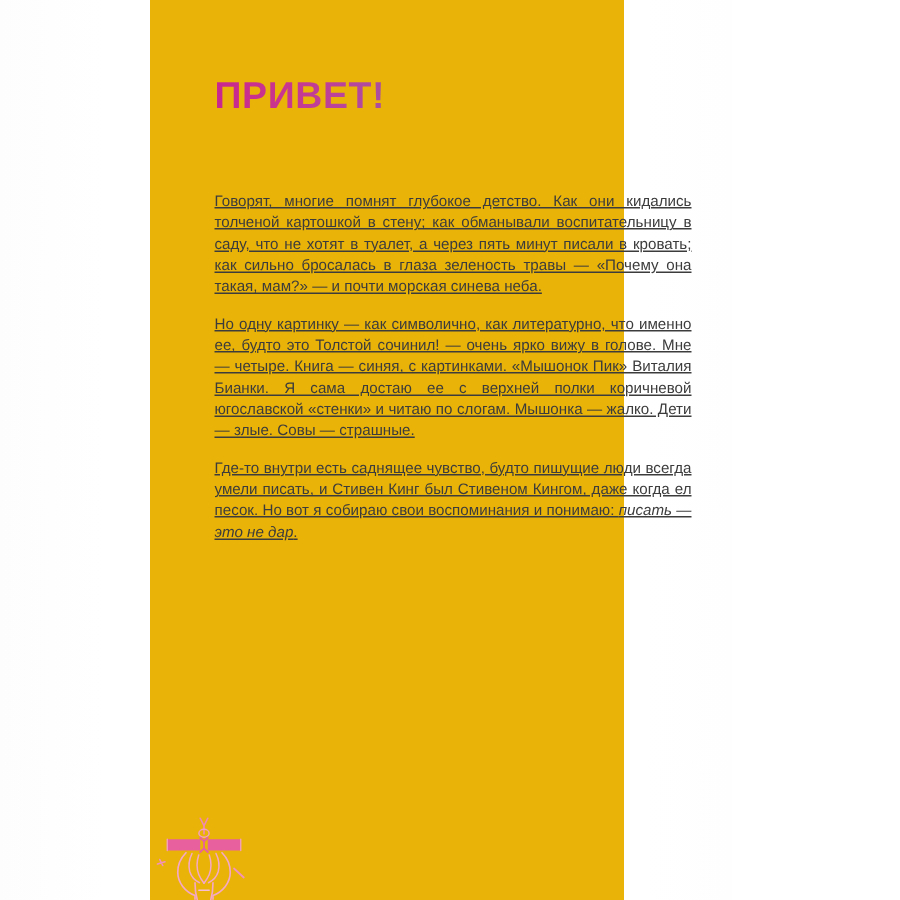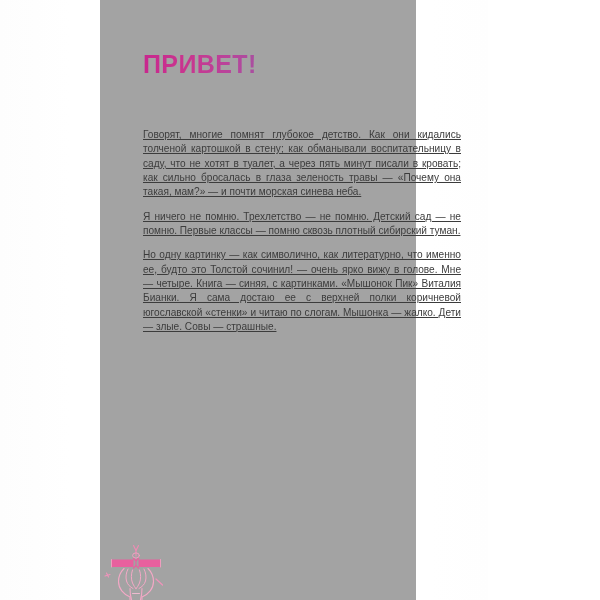--- a/index.html
+++ b/index.html
@@ -12,21 +12,21 @@
     height: 600px;
     background: #ffffff;
     font-family: "Liberation Sans", "DejaVu Sans", sans-serif;
     overflow: hidden;
   }
 
   #page {
     position: relative;
     width: 488px;
     height: 600px;
-    background: #a3a3a3;
+    background: #eab308;
     box-sizing: border-box;
   }
 
   
   #page-gutter {
     position: absolute;
     left: 0;
     top: 0;
     width: 100px;
     height: 600px;
@@ -118,25 +118,25 @@
   <div id="page-edge-right"></div>
 
   <div id="content">
 
     <h1 id="chapter-title">ПРИВЕТ!</h1>
 
     <div id="body-text">
 
       <p class="para">Говорят, многие помнят глубокое детство. Как они кидались толченой картошкой в стену; как обманывали воспитательницу в саду, что не хотят в туалет, а через пять минут писали в кровать; как сильно бросалась в глаза зеленость травы — «Почему она такая, мам?» — и почти морская синева неба.</p>
 
-      <p class="para">Я ничего не помню. Трехлетство — не помню. Детский сад — не помню. Первые классы — помню сквозь плотный сибирский туман.</p>
 
       <p class="para">Но одну картинку — как символично, как литературно, что именно ее, будто это Толстой сочинил! — очень ярко вижу в голове. Мне — четыре. Книга — синяя, с картинками. «Мышонок Пик» Виталия Бианки. Я сама достаю ее с верхней полки коричневой югославской «стенки» и читаю по слогам. Мышонка — жалко. Дети — злые. Совы — страшные.</p>
 
 
+      <p class="para"><span>Где-то внутри есть саднящее чувство, будто пишущие люди всегда умели писать, и Стивен Кинг был Стивеном Кингом, даже когда ел песок. Но вот я собираю свои воспоминания и понимаю: </span><em>писать — это не дар</em><span>.</span></p>
 
 
     </div>
   </div>
 
   <div id="decoration">
     <svg viewBox="0 0 64 57" xmlns="http://www.w3.org/2000/svg" fill="none" stroke-linecap="round" stroke-linejoin="round">
 
       <path d="M29.5 2.5 L32 7.5 L34.5 2.5" stroke="#f08ab4" stroke-width="1.1"></path>
       <path d="M32 7.5 L32 13" stroke="#f08ab4" stroke-width="1.1"></path>

